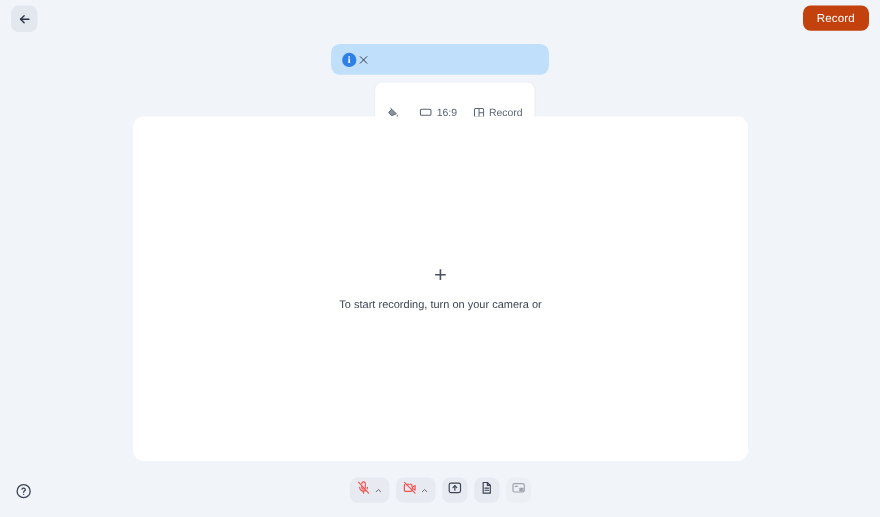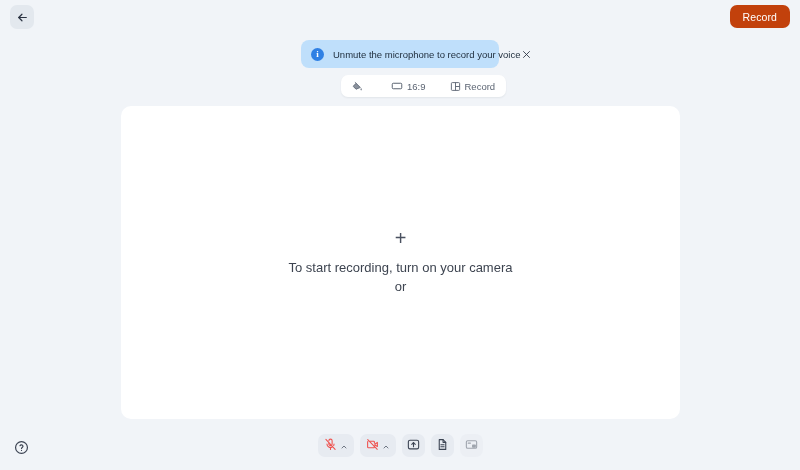--- a/index.html
+++ b/index.html
@@ -98,22 +98,22 @@
   
   .canvas-toolbar {
     position: absolute;
     left: 341px;
     top: 75px;
     height: 22px;
     background: #ffffff;
     border-radius: 7px;
     display: flex;
     align-items: center;
-    padding: 0 6px;
-    gap: 14px;
+    padding: 16px 6px;
+    gap: 4px;
     box-shadow: 0 1px 2px rgba(26,40,60,.07);
   }
   .tb-item {
     display: flex;
     align-items: center;
     gap: 4px;
     padding: 2px 5px;
     border-radius: 5px;
     color: #5b6472;
     font-size: 9.5px;
@@ -138,23 +138,23 @@
   }
   .canvas-plus {
     font-size: 20px;
     color: #4a5160;
     line-height: 1;
     font-weight: 400;
     margin-bottom: 11px;
     user-select: none;
   }
   .canvas-hint {
-    font-size: 13px;
+    font-size: 10px;
     color: #3d4450;
-    text-align: center;
+    text-align: right;
     line-height: 1.45;
     max-width: 230px;
   }
 
   
   .bottom-bar {
     position: absolute;
     left: 0;
     right: 0;
     top: 434px;
@@ -205,21 +205,20 @@
       <line x1="19" y1="12" x2="5" y2="12"></line>
       <polyline points="11 18 5 12 11 6"></polyline>
     </svg>
   </span>
 </div>
 
 <button class="record-button">Record</button>
 
 <div class="toast">
   <span class="toast-info-icon">i</span>
-  <span class="toast-text">Unmute the microphone to record your voice</span>
   <span class="toast-close">
     <svg width="9" height="9" viewBox="0 0 24 24" fill="none" stroke="#2b3342" stroke-width="2.3" stroke-linecap="round">
       <line x1="4" y1="4" x2="20" y2="20"></line>
       <line x1="20" y1="4" x2="4" y2="20"></line>
     </svg>
   </span>
 </div>
 
 <div class="canvas-toolbar">
 

